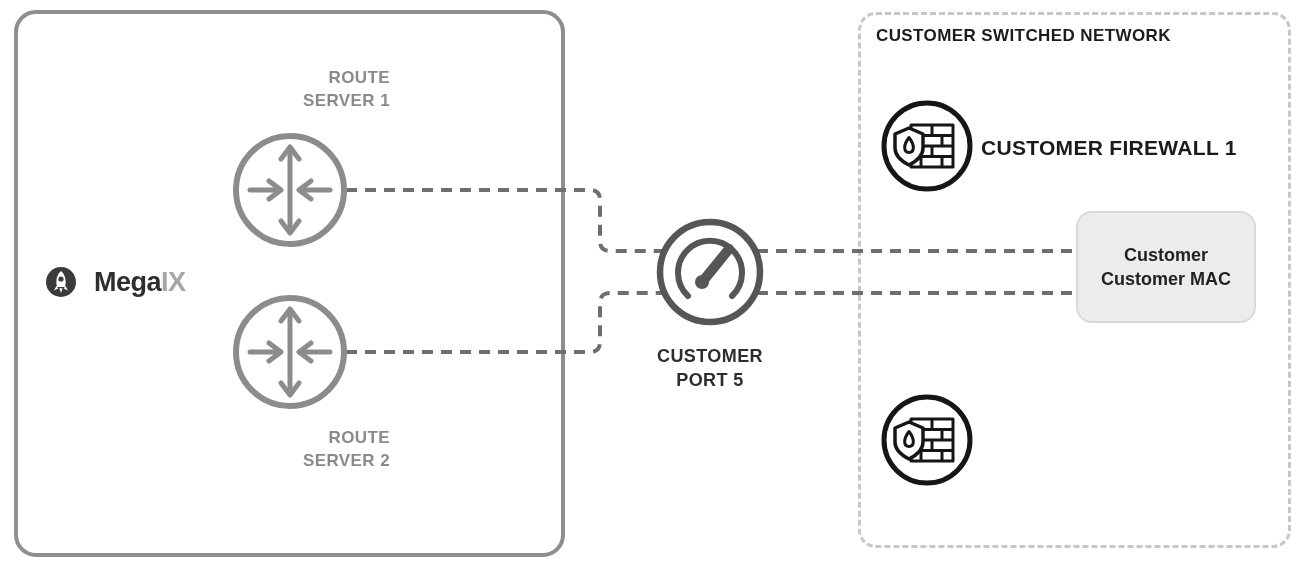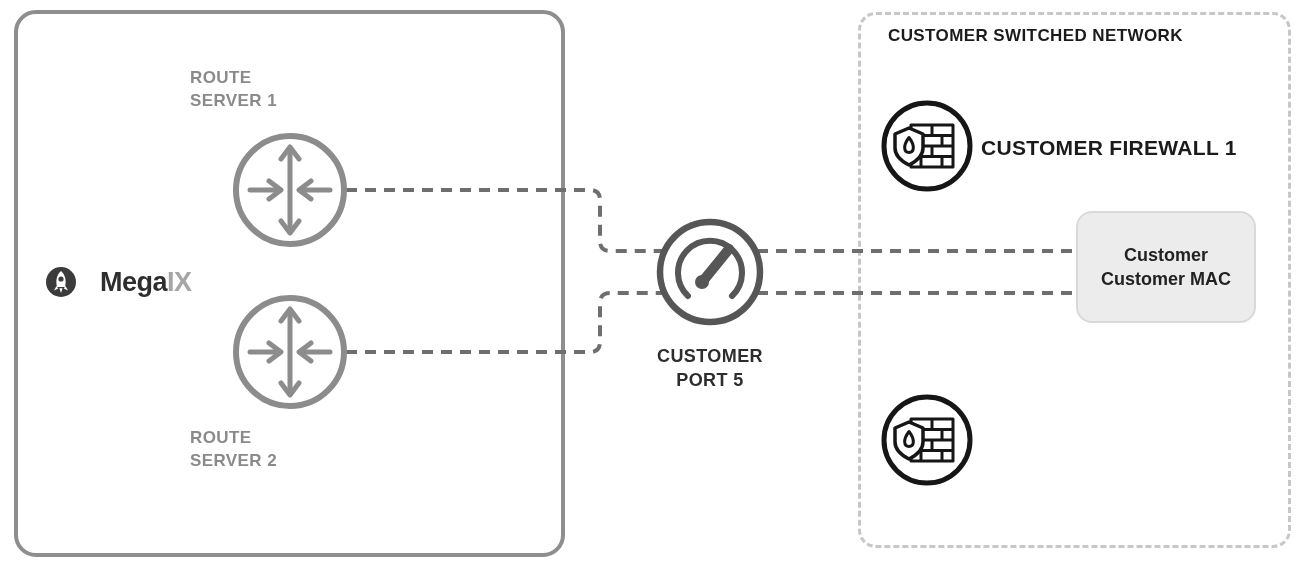--- a/index.html
+++ b/index.html
@@ -36,21 +36,21 @@
     width: 1302px; height: 567px;
     z-index: 2;
   }
   .label-gray {
     position: absolute;
     color: #8a8a8a;
     font-weight: 700;
     font-size: 17px;
     line-height: 23px;
     letter-spacing: 0.4px;
-    text-align: left;
+    text-align: right;
     z-index: 3;
   }
   .label-port {
     position: absolute;
     left: 620px; top: 344px;
     width: 180px;
     color: #2d2d2d;
     font-weight: 700;
     font-size: 18px;
     line-height: 24px;
@@ -59,21 +59,20 @@
     z-index: 3;
   }
   .network-title {
     position: absolute;
     left: 876px; top: 26px;
     color: #1b1b1b;
     font-weight: 700;
     font-size: 17px;
     letter-spacing: 0.4px;
     z-index: 3;
-    margin-left: 12px;
   }
   .fw-label {
     position: absolute;
     left: 981px;
     color: #1b1b1b;
     font-weight: 700;
     font-size: 21px;
     letter-spacing: 0.3px;
     z-index: 3;
   }
@@ -94,21 +93,21 @@
     font-weight: 700;
     font-size: 18px;
     line-height: 24px;
     z-index: 3;
   }
   .logo {
     position: absolute;
     left: 44px; top: 263px;
     display: flex;
     align-items: center;
-    gap: 22px;
+    gap: 16px;
     z-index: 3;
   }
   .logo-text {
     font-size: 27px;
     font-weight: 800;
     letter-spacing: -0.5px;
     color: #2e2e2e;
     white-space: nowrap;
   }
   .logo-text .light { color: #a6a6a6; }

